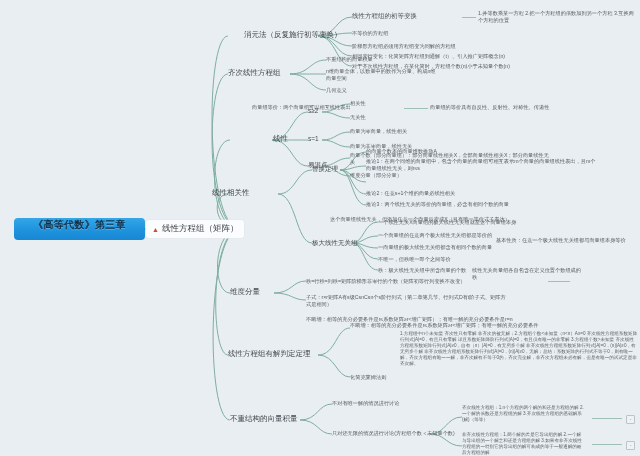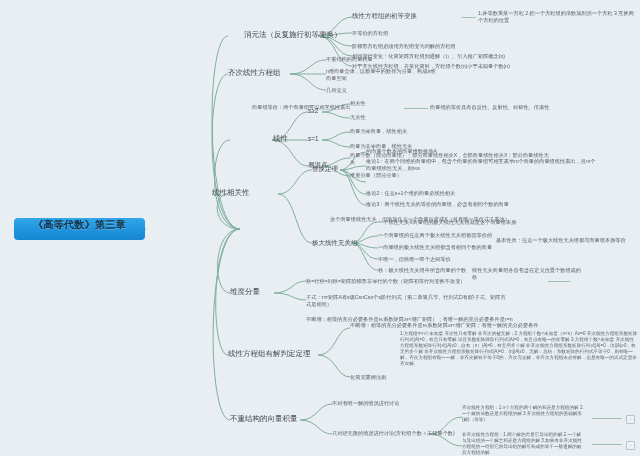--- a/index.html
+++ b/index.html
@@ -104,20 +104,24 @@
       <path d="M300 420 C318 420 318 434 332 434"></path>
       <path d="M430 434 C446 434 446 417 462 417"></path>
       <path d="M430 434 C446 434 446 446 462 446"></path>
     </g>
   </svg>
 
   <div class="node root">
     <span>《高等代数》第三章</span>
   </div>
 
+  <div class="node lvl2">
+    <span class="ic">▲</span>
+    <span>线性方程组（矩阵）</span>
+  </div>
 
   <div class="node lvl3" style="left:244px;top:31px;">消元法（反复施行初等变换）</div>
   <div class="node lvl4" style="left:352px;top:12px;width:120px;">线性方程组的初等变换</div>
   <div class="node lvl5 wrapbox" style="left:478px;top:10px;width:158px;">1.并等数乘某一方程 2.把一个方程组的倍数加到另一个方程 3.互换两个方程的位置</div>
   <div class="hline" style="left:462px;top:17px;width:14px;"></div>
   <div class="node lvl5" style="left:352px;top:30px;width:200px;">不等价的方程组</div>
   <div class="node lvl5" style="left:352px;top:43px;width:230px;">阶梯形方程组必须用方程组变为同解的方程组</div>
   <div class="node lvl5" style="left:352px;top:53px;width:250px;">相同变行变化：化简矩阵方程组到通解（t）、引入推广矩阵概念(n)</div>
   <div class="node lvl5" style="left:352px;top:63px;width:260px;">对于齐次线性方程组，在某化简时，方程组个数(n)小于未知量个数(n)</div>
 

